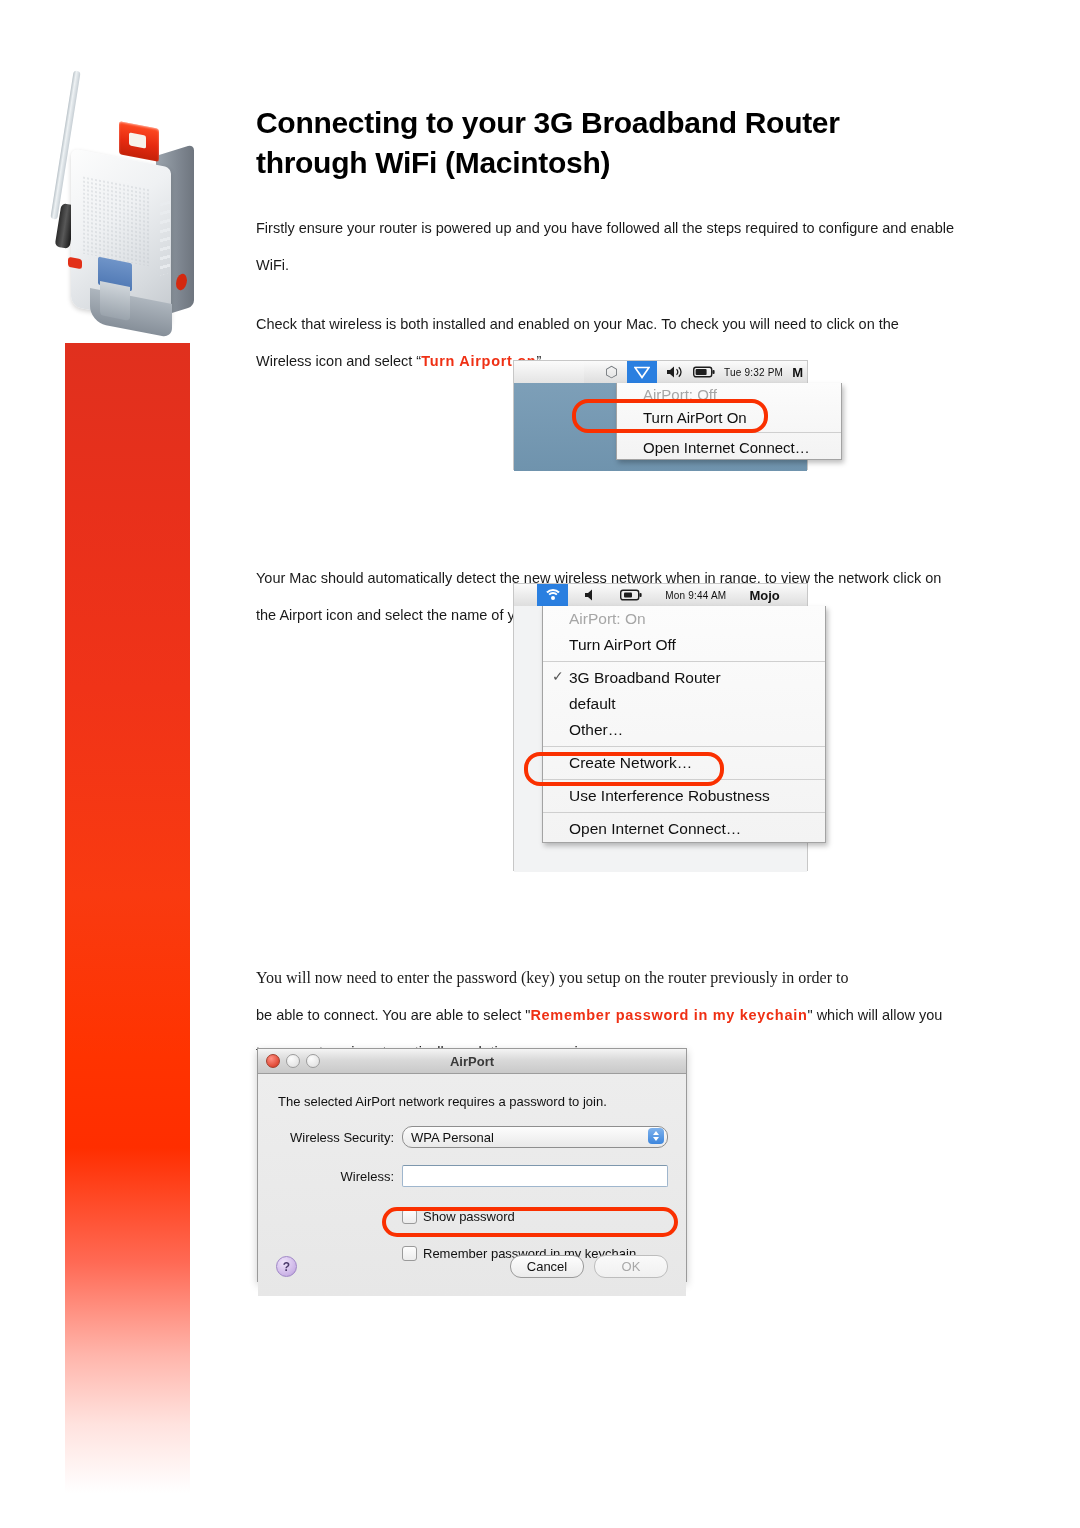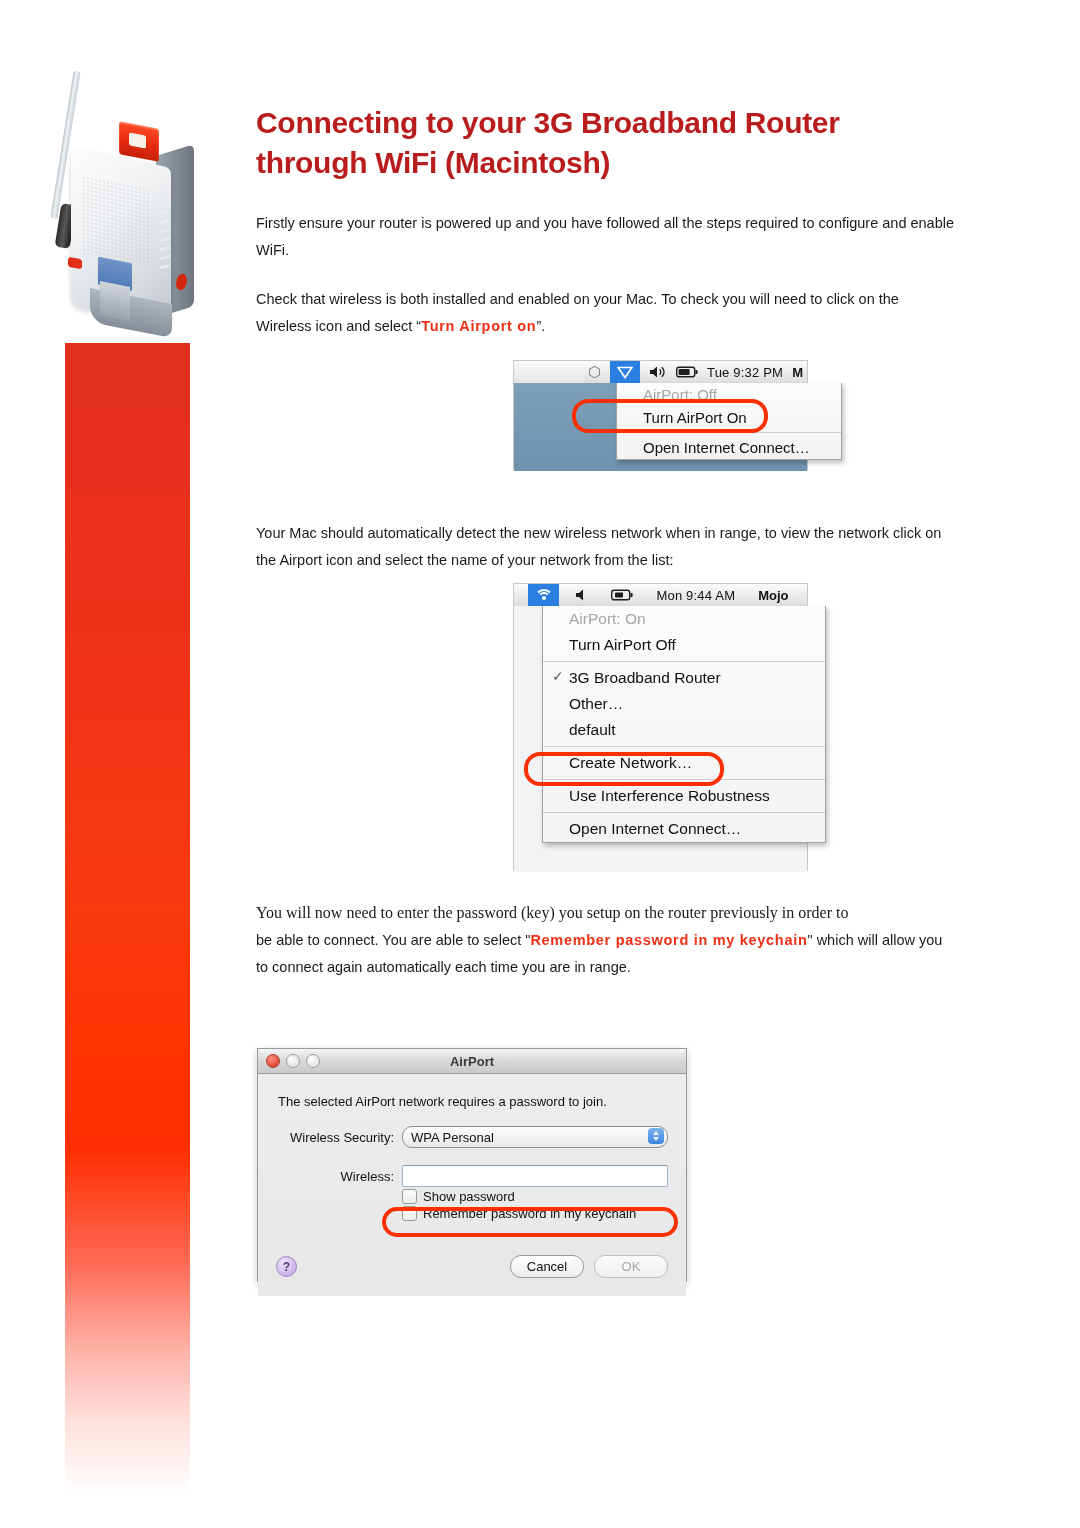--- a/index.html
+++ b/index.html
@@ -197,26 +197,26 @@
     width: 700px;
   }
   h1.page-title {
     margin: 0;
     padding-top: 103px;
     font-family: "Liberation Sans Narrow", "Liberation Sans", sans-serif;
     font-size: 30px;
     line-height: 40px;
     font-weight: bold;
     letter-spacing: -0.3px;
-    color: #b91c1c;
+    color: #000000;
   }
   p.body-text {
     margin: 0;
     font-size: 14.5px;
-    line-height: 27px;
+    line-height: 37px;
     color: #1a1a1a;
   }
   p.para-1 { margin-top: 27px; }
   p.para-2 { margin-top: 22px; }
   p.para-3 { margin-top: 0; }
   p.para-4 { margin-top: 0; }
   .red-em {
     color: #ef3014;
     font-weight: bold;
     letter-spacing: 0.7px;
@@ -245,21 +245,21 @@
     gap: 9px;
   }
   .menubar .mb-item { display: flex; align-items: center; }
   .mb-hl {
     background: #2a7fe0;
     height: 22px;
     padding: 0 7px;
     display: flex;
     align-items: center;
   }
-  .mb-clock { font-size: 13px; font-weight: 500; letter-spacing: .2px; }
+  .mb-clock { font-size: 10px; font-weight: 500; letter-spacing: .2px; }
   .mb-user  { font-size: 13px; font-weight: bold; }
 
   .menu-panel {
     background: linear-gradient(to bottom, #fcfcfc, #f3f3f3);
     border: 1px solid #a3a3a3;
     border-top: none;
     box-shadow: 2px 3px 5px rgba(0,0,0,0.25);
   }
   .menu-item {
     font-size: 15px;
@@ -378,21 +378,21 @@
   }
   .popup-arrows .up, .popup-arrows .dn {
     width:0; height:0; border-left:3px solid transparent; border-right:3px solid transparent;
   }
   .popup-arrows .up { border-bottom:4px solid #fff; }
   .popup-arrows .dn { border-top:4px solid #fff; }
   .textfield {
     flex:1; height:20px; background:#fff;
     border:1px solid #9fb6cd; border-top-color:#7d97ad; border-radius:2px;
   }
-  .check-row { display:flex; align-items:center; margin-top: 2px; padding-left: 126px; }
+  .check-row { display:flex; align-items:center; margin-top: 22px; padding-left: 126px; }
   .checkbox {
     width: 13px; height: 13px; background: linear-gradient(to bottom,#fdfdfd,#ececec);
     border:1px solid #9a9a9a; border-radius:3px; margin-right:6px;
   }
   .check-label { font-size: 13px; }
   .dlg-footer {
     position: absolute; left: 18px; right: 18px; bottom: 18px;
     display:flex; align-items:center; justify-content: space-between;
   }
   .help-btn {
@@ -519,22 +519,22 @@
     </div>
 
     <div class="menu-panel">
       <div class="menu-item disabled">AirPort: On</div>
       <div class="menu-item">Turn AirPort Off</div>
       <div class="menu-sep"></div>
       <div class="menu-item">
         <span class="menu-check">✓</span>
         <span>3G Broadband Router</span>
       </div>
+      <div class="menu-item">default</div>
       <div class="menu-item">Other…</div>
-      <div class="menu-item">default</div>
       <div class="menu-sep"></div>
       <div class="menu-item">Create Network…</div>
       <div class="menu-sep"></div>
       <div class="menu-item">Use Interference Robustness</div>
       <div class="menu-sep"></div>
       <div class="menu-item">Open Internet Connect…</div>
     </div>
 
     <div class="redbox" style="left:10px; top:168px; width:200px; height:34px;"></div>
   </div>

